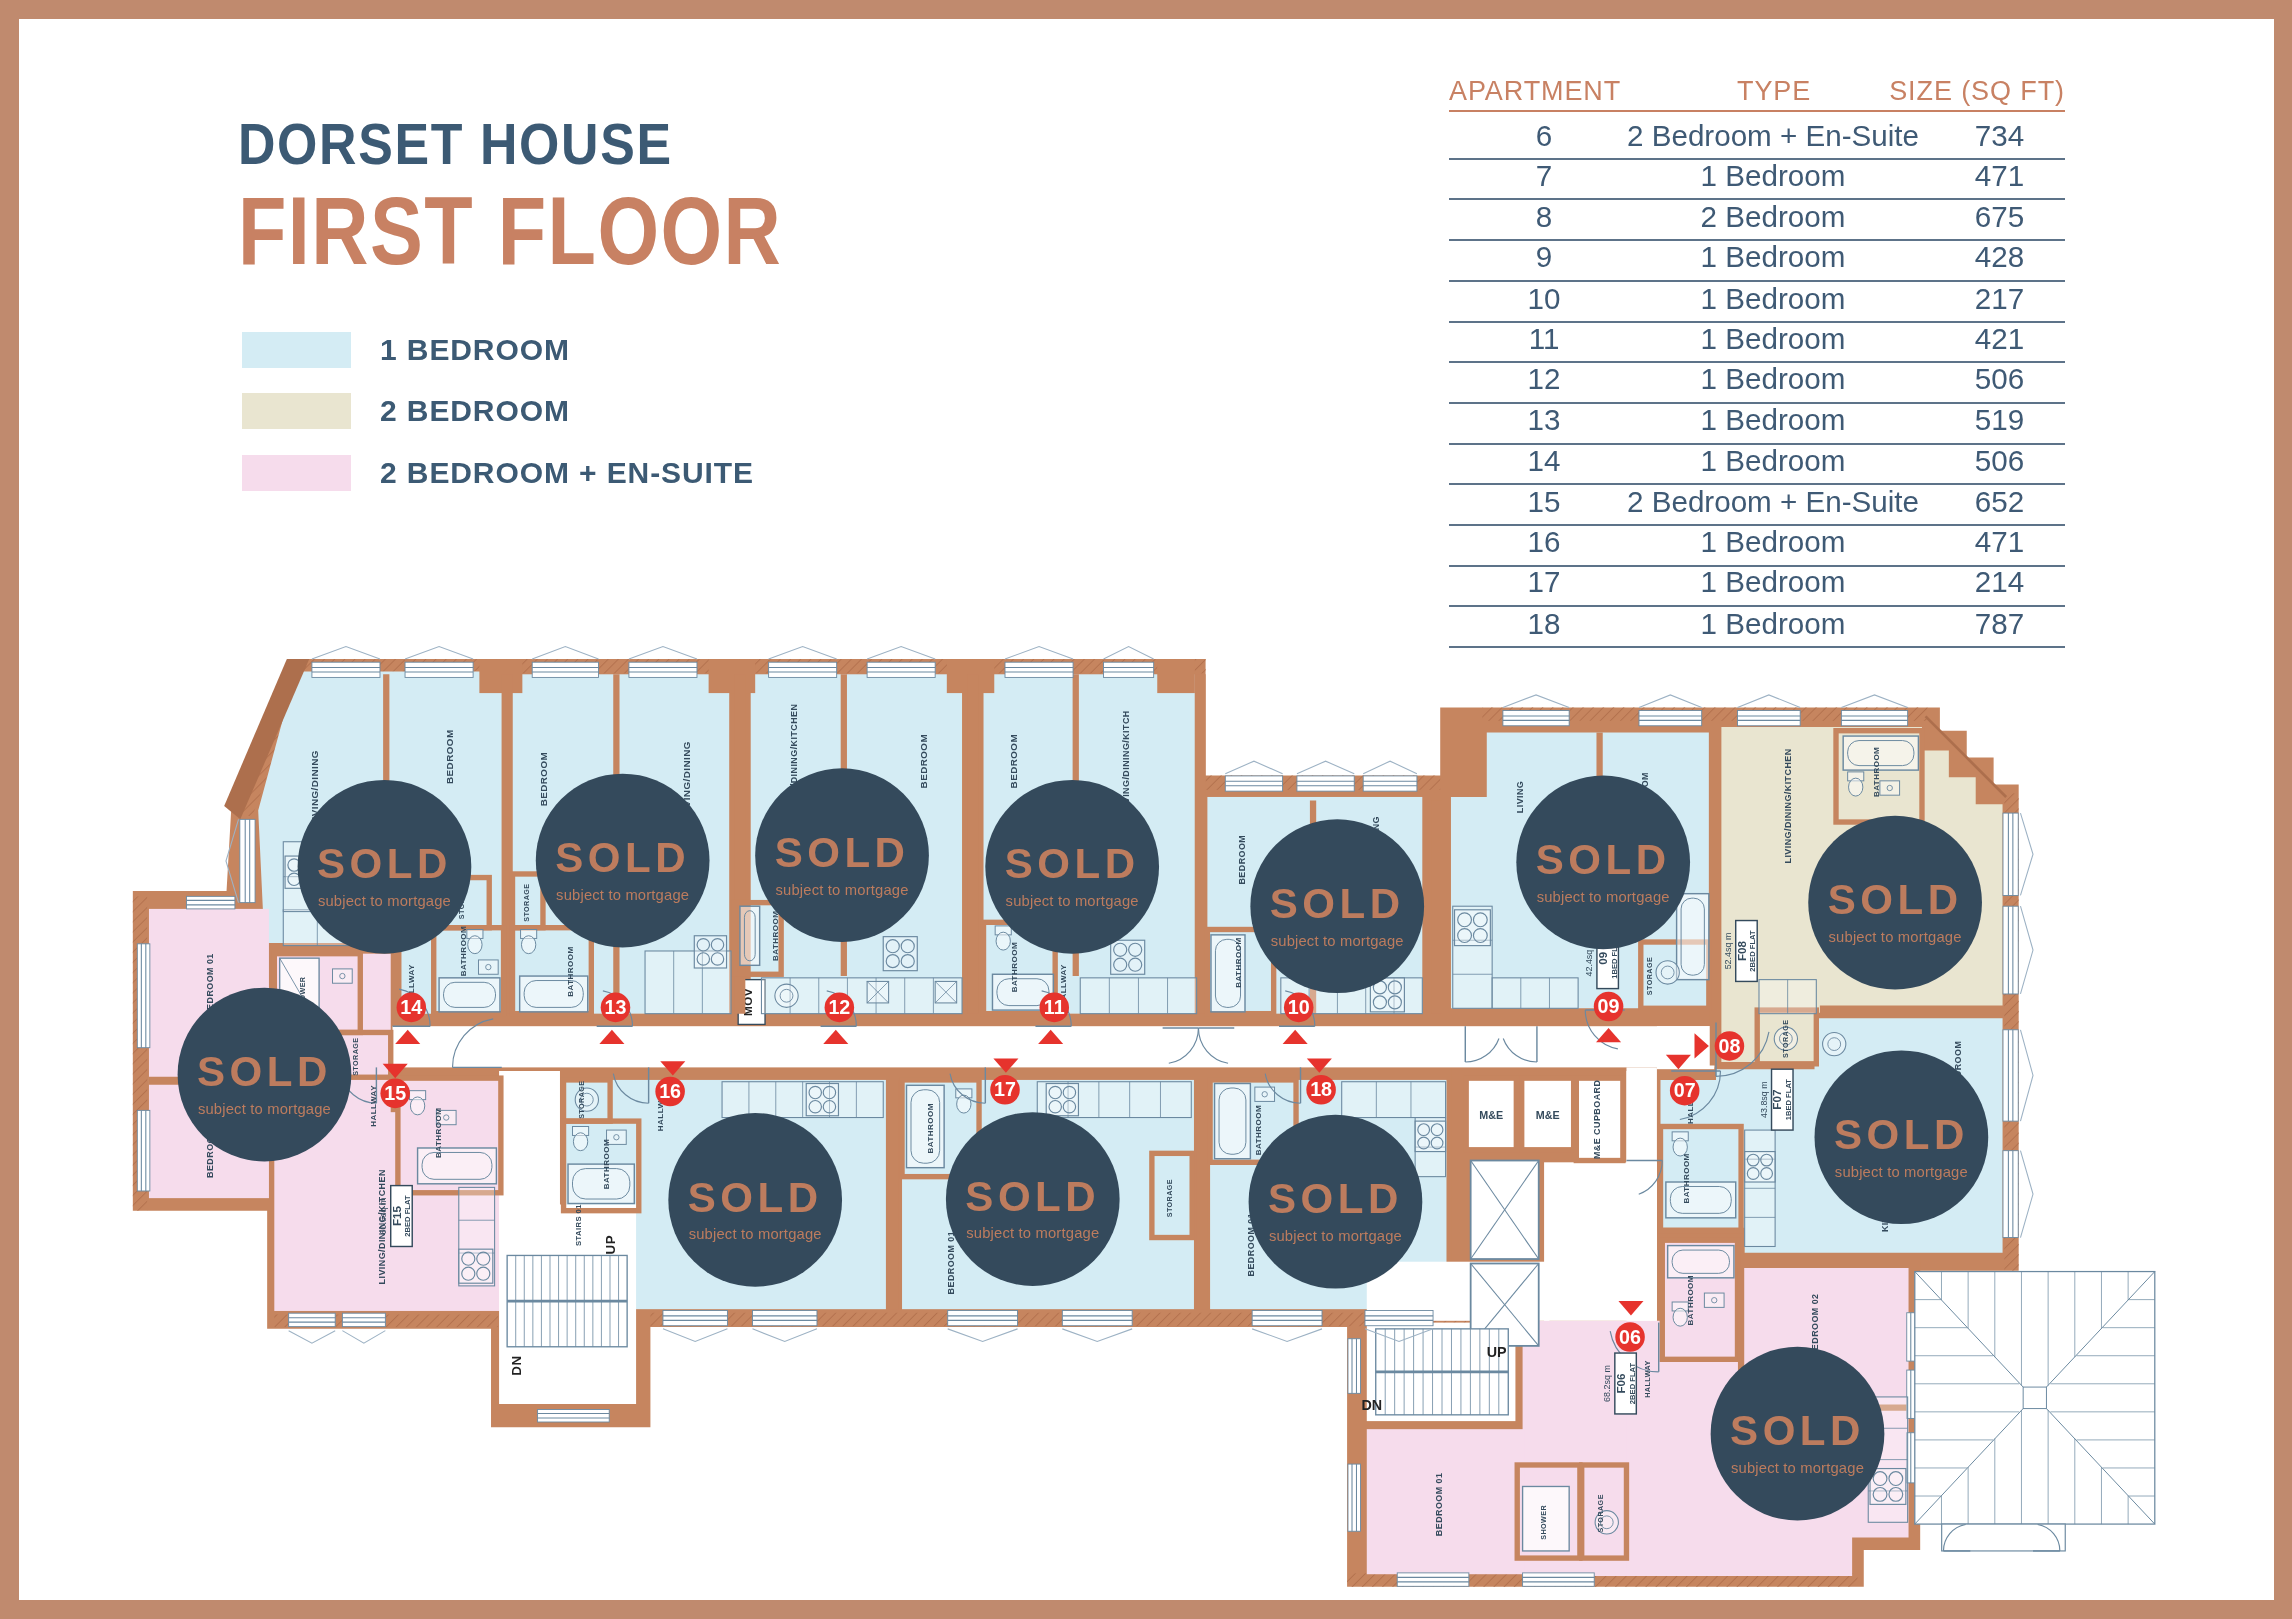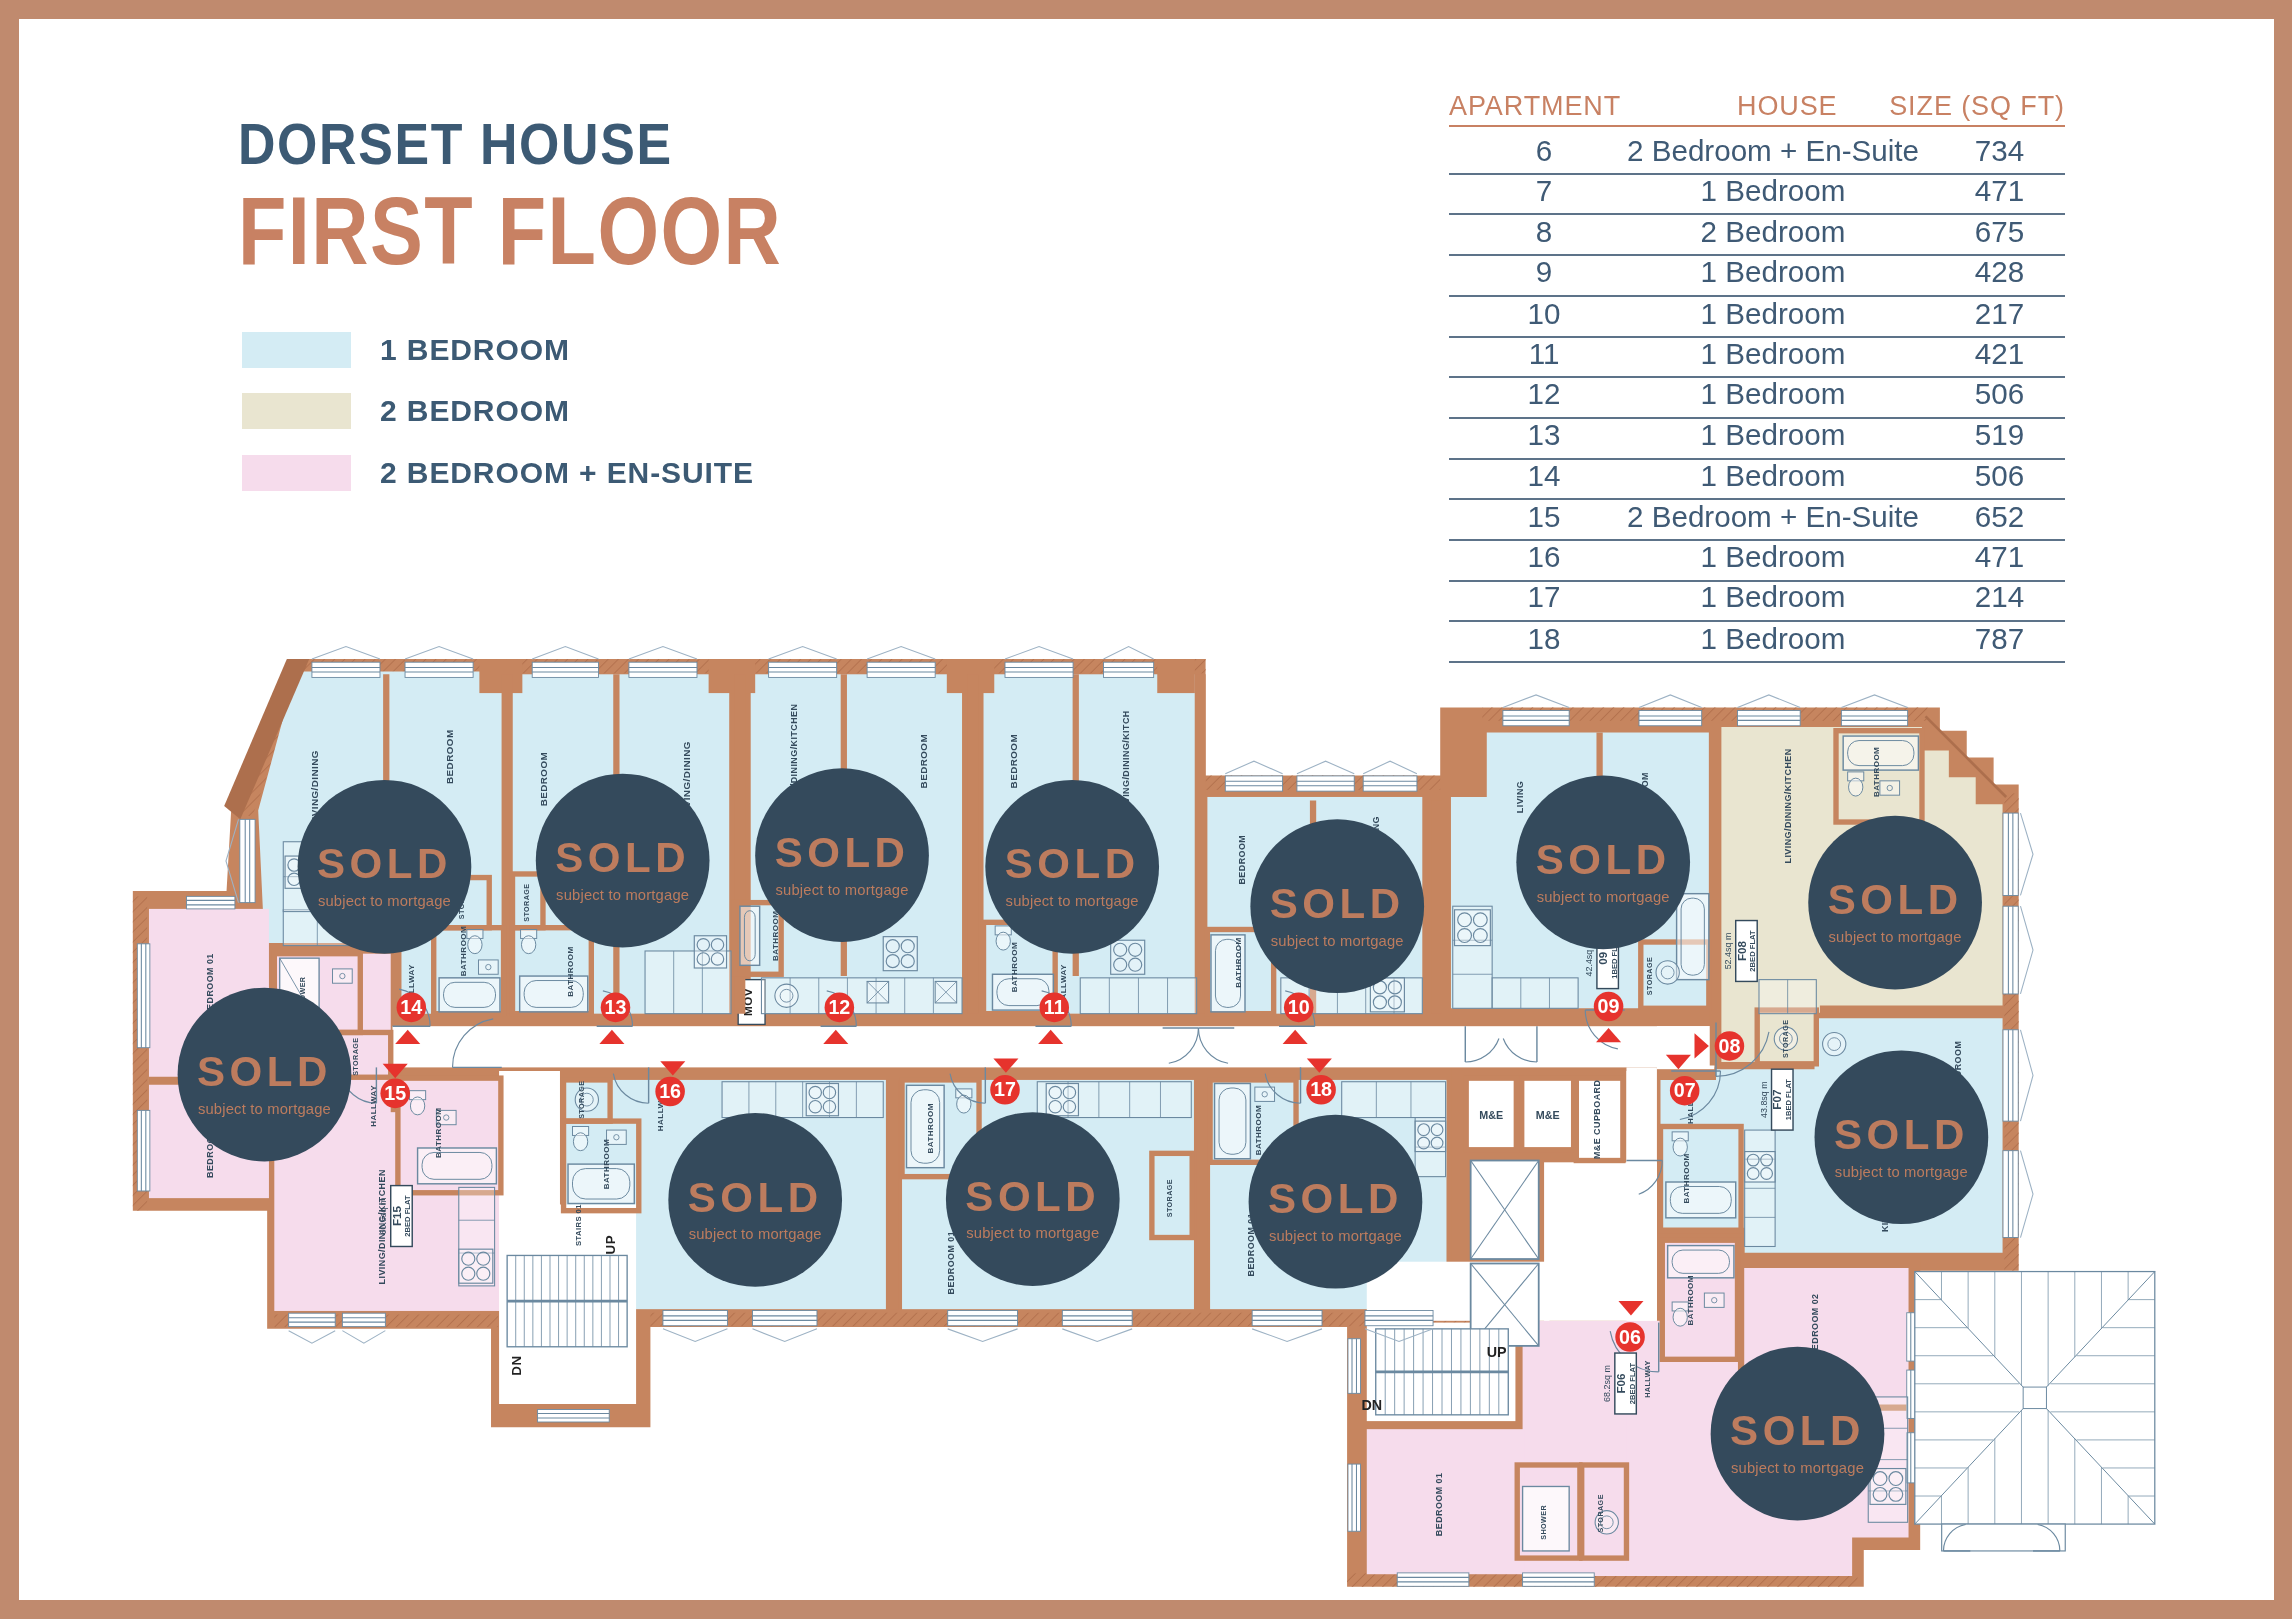--- a/index.html
+++ b/index.html
@@ -5,21 +5,21 @@
 html,body{margin:0;padding:0;width:2293px;height:1619px;background:#ffffff;
 font-family:"Liberation Sans",sans-serif;overflow:hidden;position:relative;}
 .frame{position:absolute;left:0;top:0;width:2293px;height:1619px;
 border:19.7px solid #c08a6e;box-sizing:border-box;}
 .t1{position:absolute;left:238px;top:111px;font-size:57px;font-weight:bold;
 color:#3c5a74;letter-spacing:1.8px;transform:scaleX(0.91);transform-origin:left top;}
 .t2{position:absolute;left:238px;top:176px;font-size:96px;font-weight:bold;
 color:#c88163;letter-spacing:1.8px;transform:scaleX(0.825);transform-origin:left top;}
 .sw{position:absolute;left:242px;width:109px;height:36px;}
 .lg{position:absolute;left:380px;font-size:30px;font-weight:bold;color:#3c5a74;letter-spacing:0.9px;}
-.tbl{position:absolute;left:1449px;top:78px;width:616px;height:609px;}
+.tbl{position:absolute;left:1449px;top:63px;width:616px;height:609px;}
 .th{position:absolute;top:13.4px;font-size:27px;color:#c88163;letter-spacing:0.9px;white-space:nowrap;}
 .hline{position:absolute;top:47px;left:0;width:616px;height:2.2px;background:#c88163;}
 .tr{position:absolute;width:616px;font-size:29.6px;color:#3f5a75;white-space:nowrap;}
 .tr .c1{position:absolute;left:0;width:190px;text-align:center;}
 .tr .c2{position:absolute;left:172px;width:304px;text-align:center;}
 .tr .c3{position:absolute;left:484px;width:133px;text-align:center;}
 .sep{position:absolute;left:0;width:616px;height:1.6px;background:#5d7389;}
 </style>
 </head>
 <body>
@@ -37,21 +37,21 @@
 <div class="sw" style="top:393px;background:#e9e5d0"></div>
 
 <div class="lg" style="top:394px">2 BEDROOM</div>
 
 <div class="sw" style="top:455px;background:#f6dcec"></div>
 
 <div class="lg" style="top:456px">2 BEDROOM + EN-SUITE</div>
 
 <div class="tbl">
 <span class="th" style="left:0">APARTMENT</span>
-<span class="th" style="left:288px">HOUSE</span>
+<span class="th" style="left:288px">TYPE</span>
 <span class="th" style="right:0px">SIZE (SQ FT)</span>
 <div class="hline"></div>
 <div class="tr" style="top:56px">
       <span class="c1">6</span>
       <span class="c2">2 Bedroom + En-Suite</span>
       <span class="c3">734</span>
     </div>
 <div class="sep" style="top:95px"></div>
 <div class="tr" style="top:96px">
       <span class="c1">7</span>

